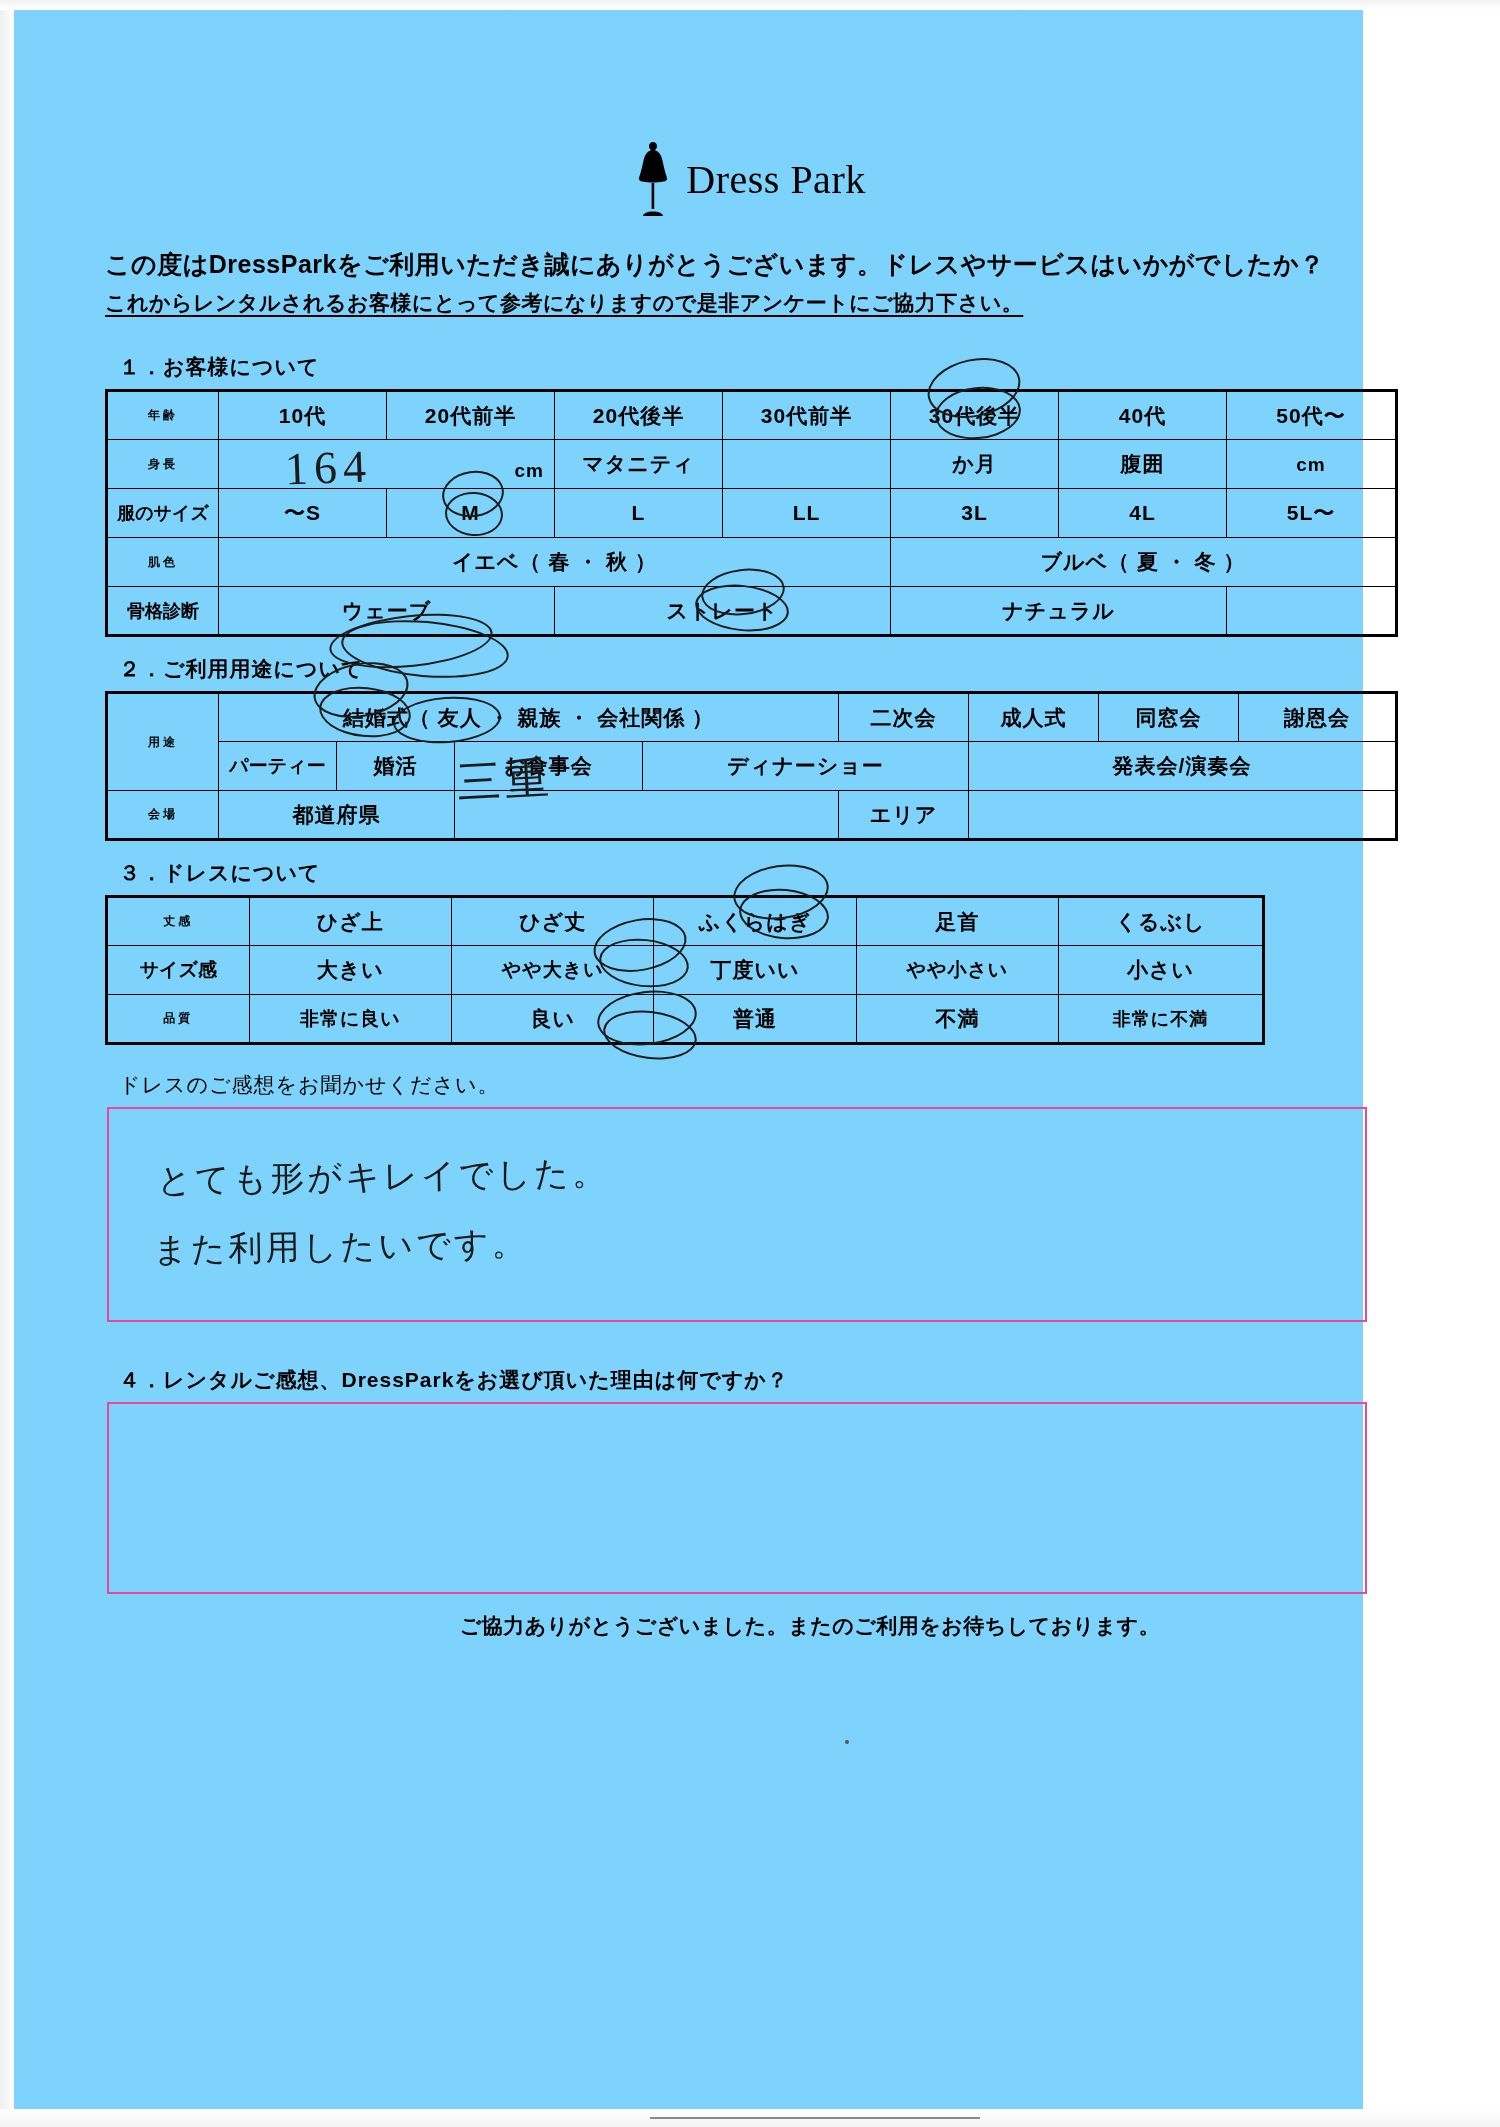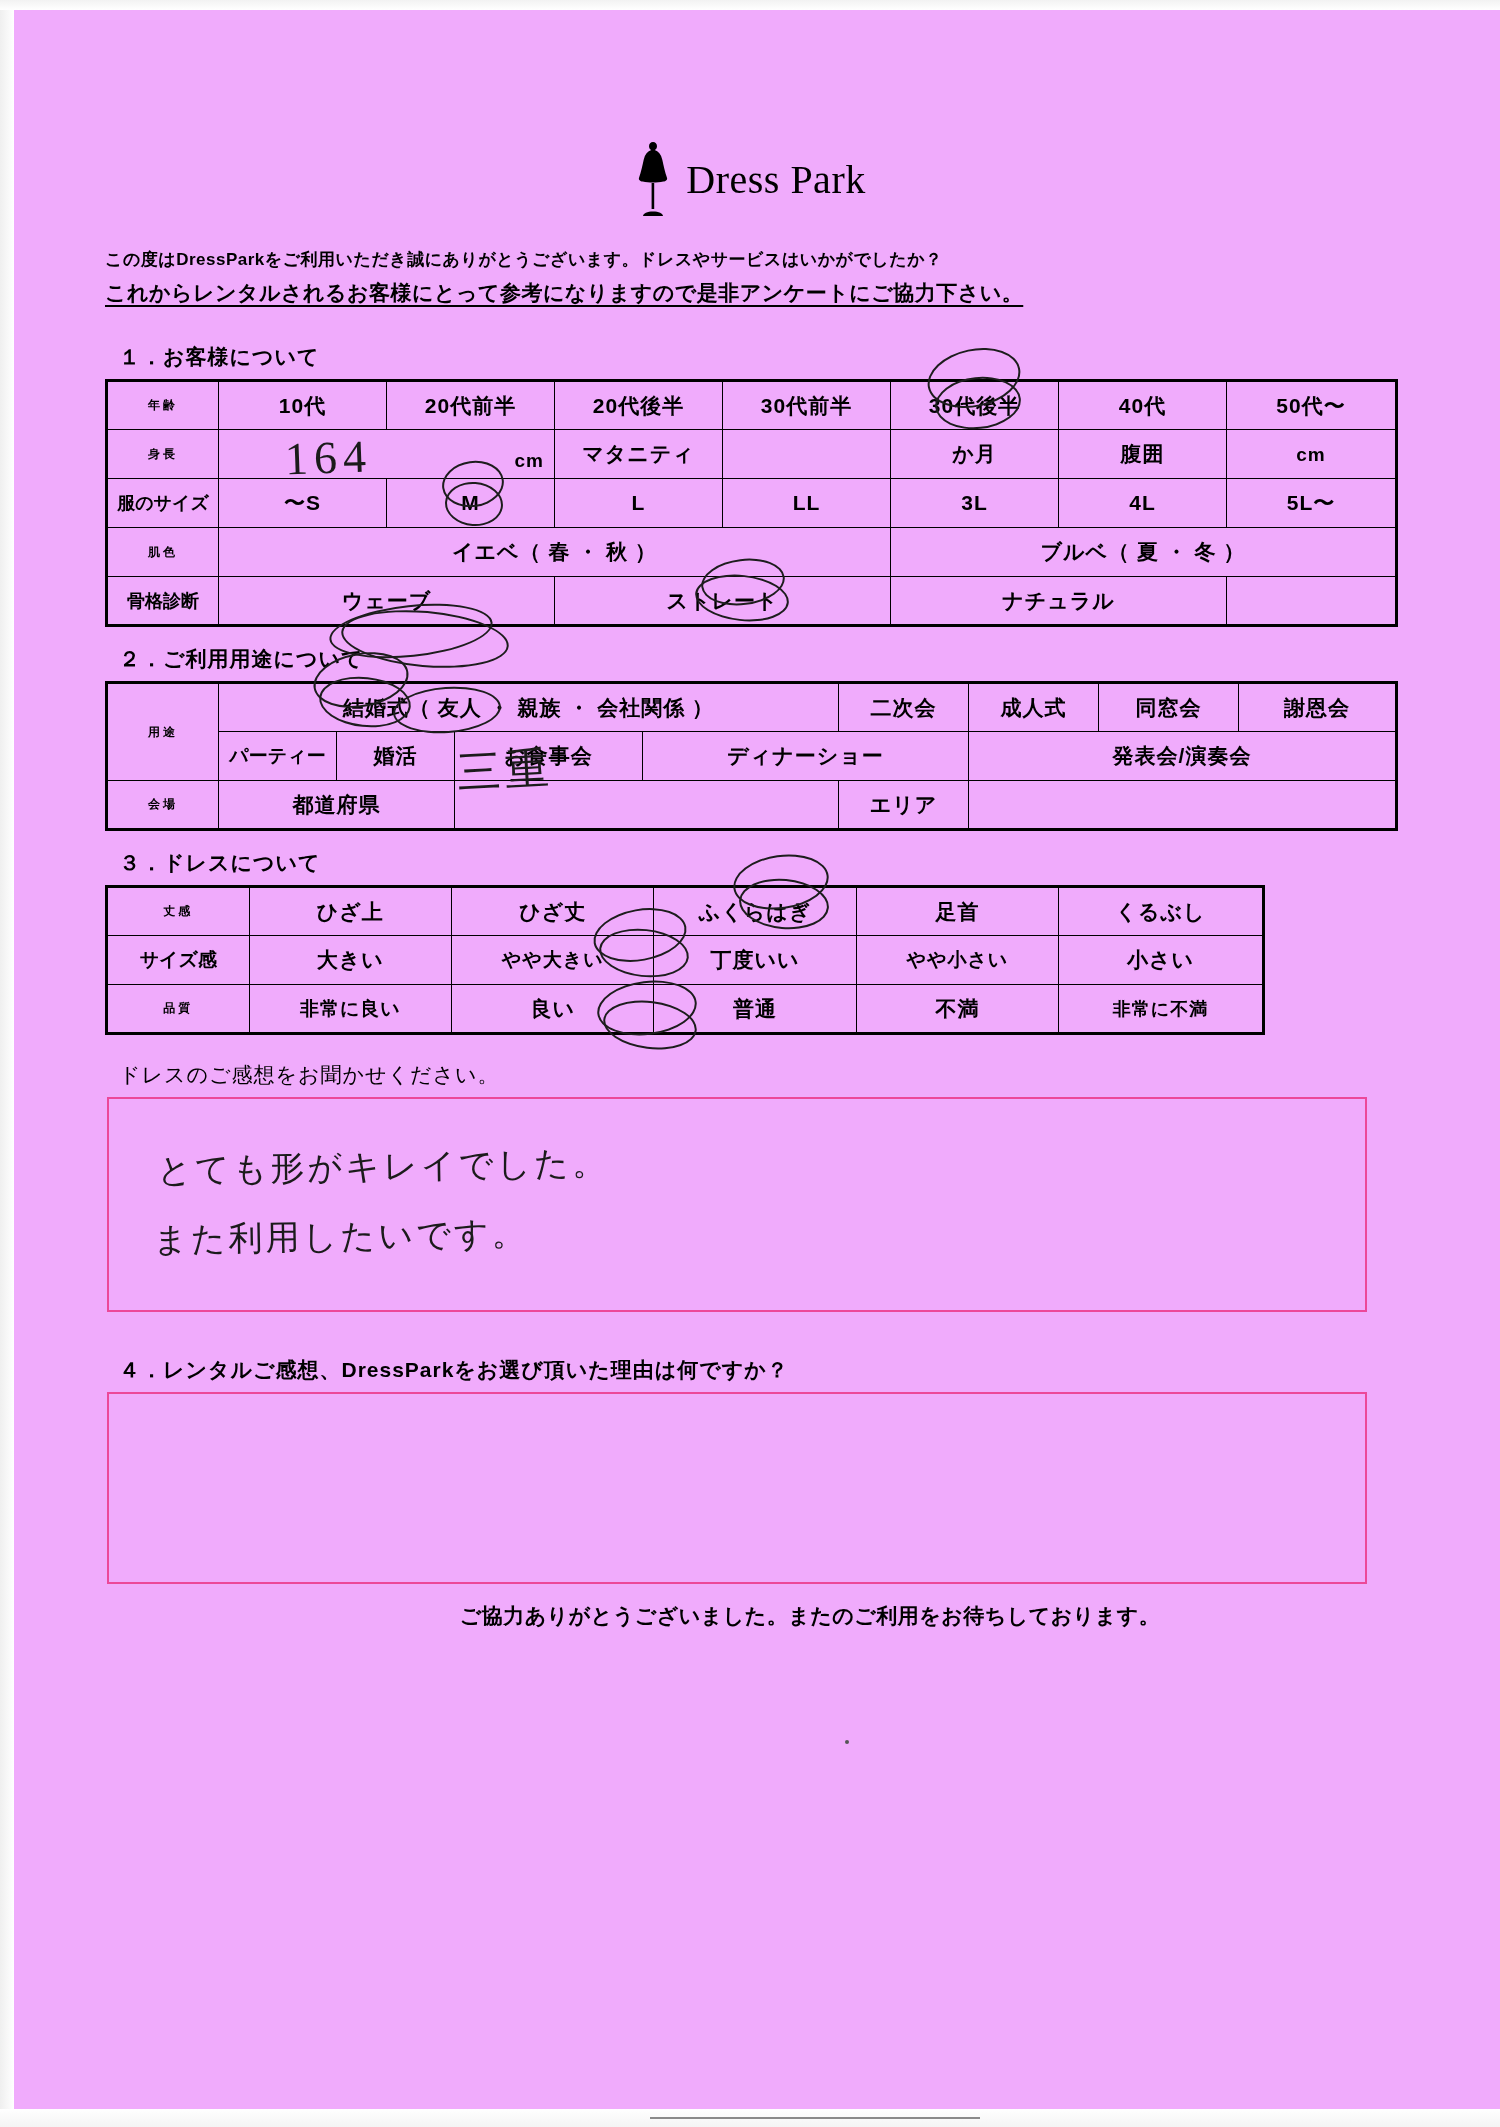--- a/index.html
+++ b/index.html
@@ -9,23 +9,23 @@
     height: 2127px;
     background: #fff;
     font-family: "Liberation Sans", sans-serif;
     color: #000;
     position: relative;
     overflow: hidden;
   }
   .page {
     position: absolute;
     left: 0; top: 0;
-    width: 1500px;
+    width: 1363px;
     height: 2127px;
-    background: #f0abfc;
+    background: #7dd3fc;
   }
   
   .scan-edge-left {
     position: absolute; left: 0; top: 0; width: 14px; height: 2127px;
     background: linear-gradient(90deg, #efefef 0%, #ffffff 100%);
   }
   .scan-edge-top {
     position: absolute; left: 0; top: 0; width: 1500px; height: 10px;
     background: linear-gradient(180deg, #f2f2f2 0%, #ffffff 100%);
   }
@@ -60,21 +60,21 @@
   .logo-mark { width: 38px; height: 78px; display: block; }
   .logo-text {
     font-family: "Liberation Serif", serif;
     font-size: 40px;
     letter-spacing: 0.5px;
     font-weight: 400;
   }
 
   
   .intro1 {
-    font-size: 17px;
+    font-size: 25px;
     letter-spacing: 0.5px;
     margin: 0 0 8px 0;
     font-weight: 700;
   }
   .intro2 {
     font-size: 21px;
     letter-spacing: 0.5px;
     font-weight: 700;
     text-decoration: underline;
     text-underline-offset: 5px;

